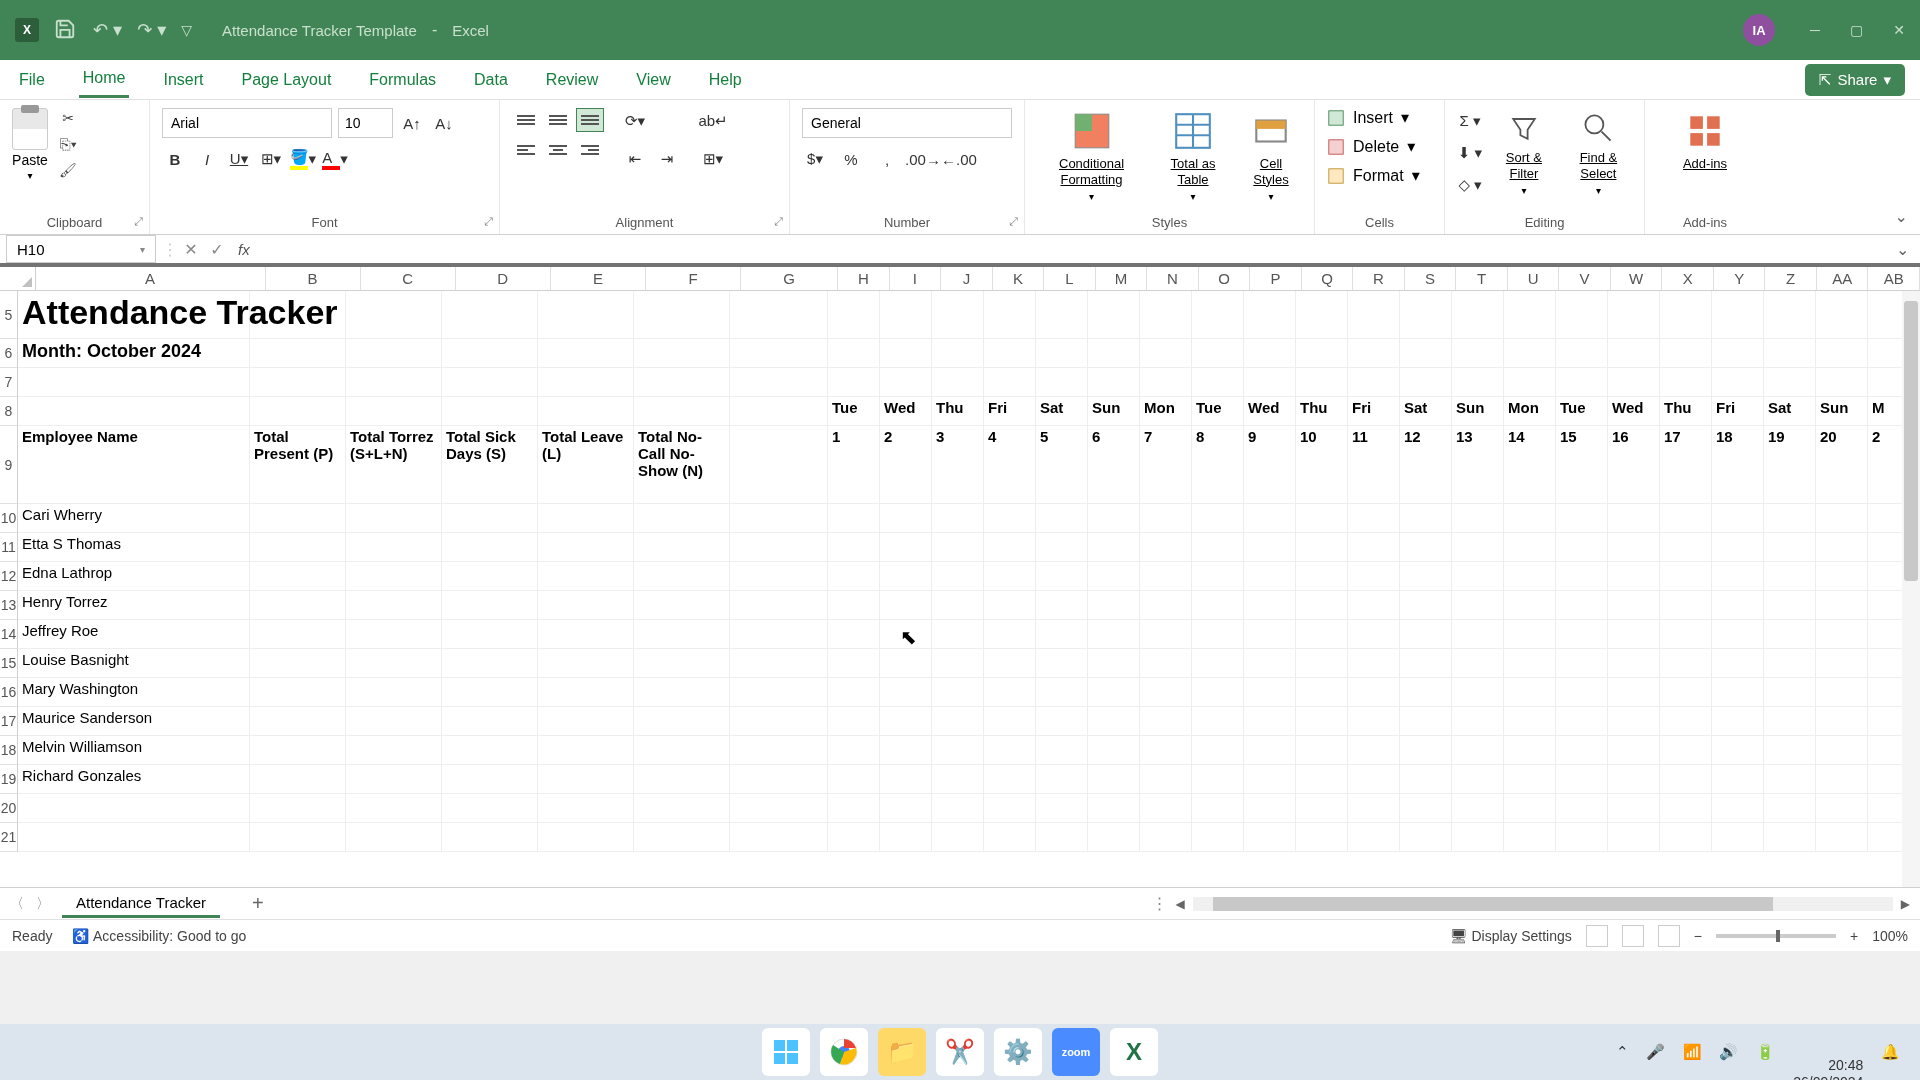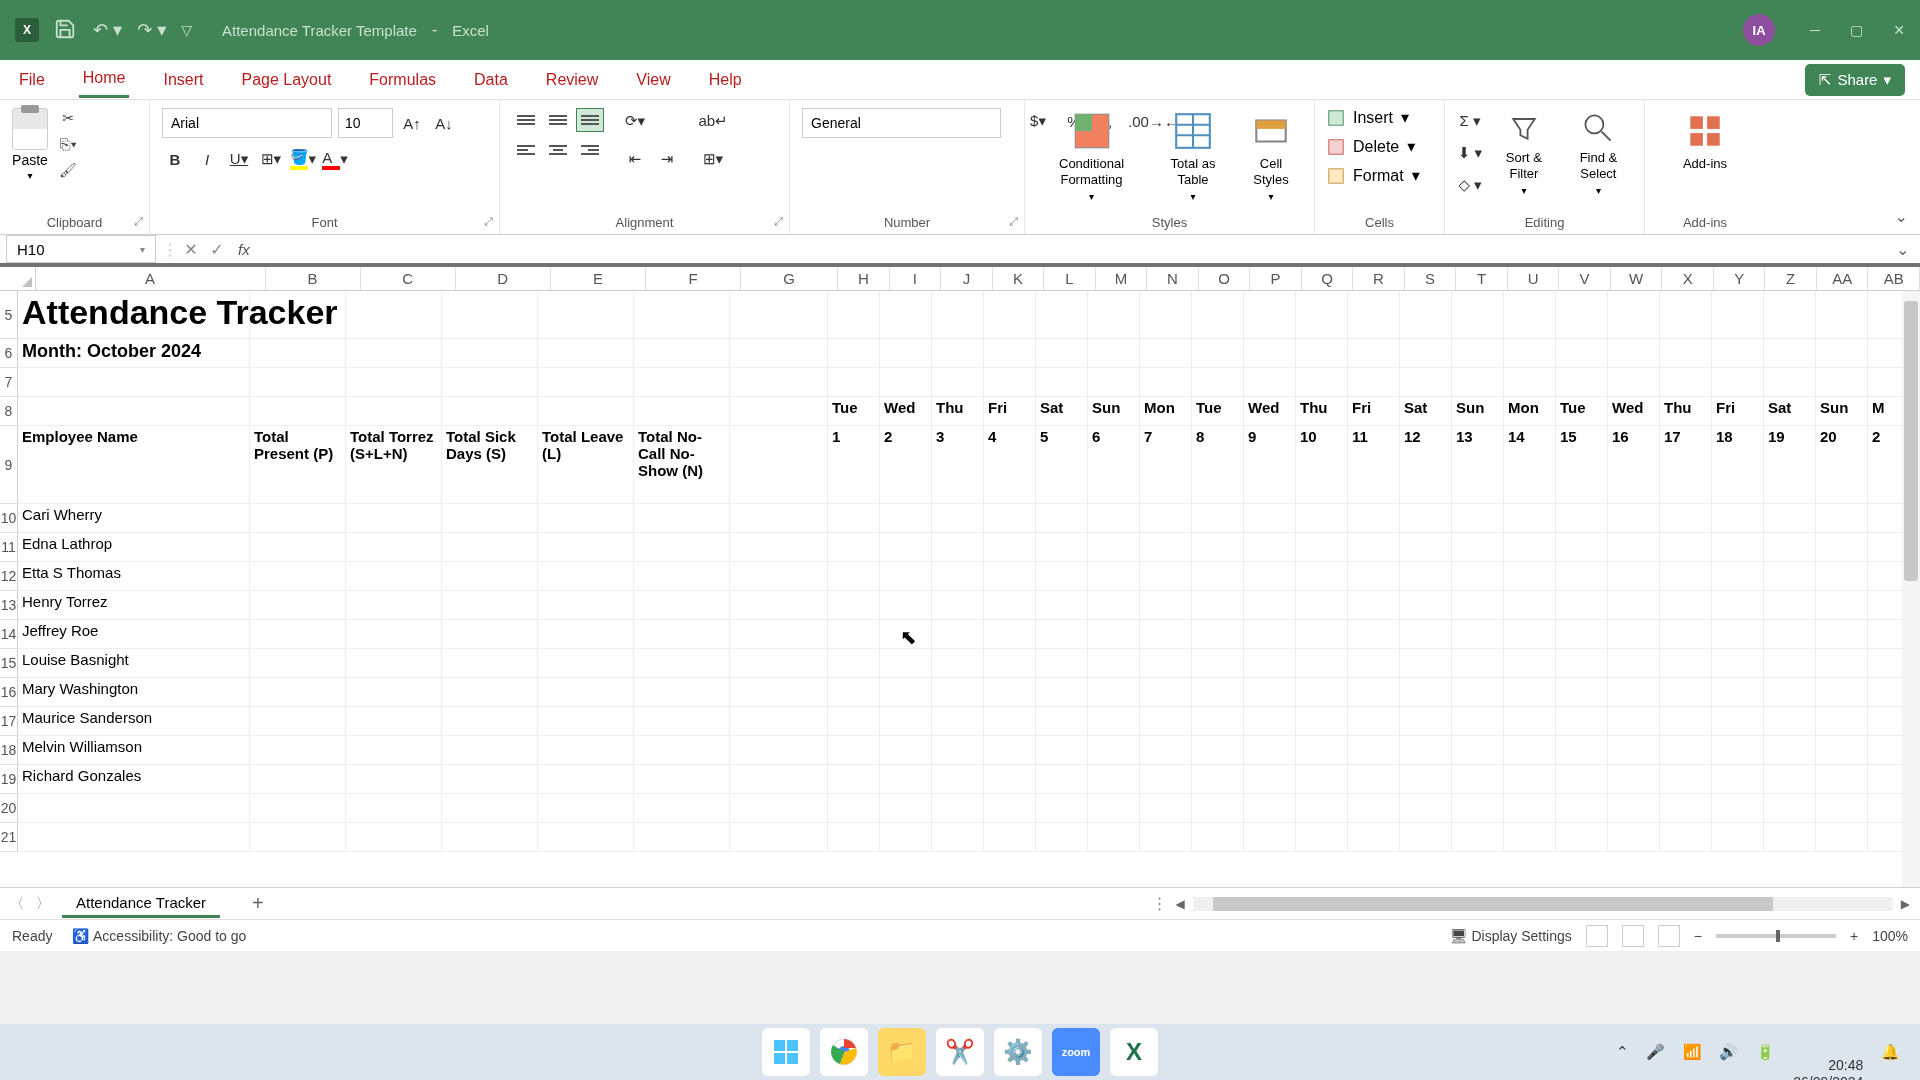--- a/index.html
+++ b/index.html
@@ -16,21 +16,21 @@
 .search-box { flex: 0 0 520px; margin-left: 130px; height: 38px; background: #6aa07b; border-radius: 6px; display: flex; align-items: center; padding: 0 18px; gap: 12px; }
 .search-box .search-icon { color: #418455; font-size: 16px; }
 .search-box .search-text { color: #418455; font-size: 16px; }
 .titlebar .right { margin-left: auto; display: flex; align-items: center; gap: 35px; }
 .user-badge { width: 32px; height: 32px; border-radius: 50%; background: #8e4f9e; color: #fff; display: flex; align-items: center; justify-content: center; font-size: 13px; font-weight: 600; }
 .win-controls { display: flex; gap: 30px; }
 .win-controls span { color: #c8e0ce; font-size: 14px; cursor: pointer; }
 
 
 .ribbon-tabs { height: 40px; background: #fff; display: flex; align-items: center; padding: 0 15px; gap: 30px; border-bottom: 1px solid #e0e0e0; }
-.ribbon-tabs .tab { font-size: 16px; color: #b91c1c; padding: 8px 4px; cursor: pointer; }
+.ribbon-tabs .tab { font-size: 16px; color: #15803d; padding: 8px 4px; cursor: pointer; }
 .ribbon-tabs .tab.active { border-bottom: 3px solid #418455; font-weight: 500; }
 .ribbon-tabs .share-btn { margin-left: auto; background: #418455; color: #fff; padding: 7px 14px; border-radius: 5px; font-size: 15px; display: flex; align-items: center; gap: 6px; }
 
 
 .ribbon { height: 135px; background: #fff; display: flex; border-bottom: 1px solid #d0d0d0; position: relative; }
 .ribbon-group { border-right: 1px solid #e8e8e8; padding: 8px 12px 4px; display: flex; flex-direction: column; position: relative; }
 .ribbon-group .group-label { font-size: 13px; color: #555; text-align: center; margin-top: auto; padding-top: 4px; }
 .ribbon-group .dialog-launcher { position: absolute; bottom: 6px; right: 6px; font-size: 11px; color: #888; }
 .group-body { display: flex; gap: 10px; align-items: flex-start; flex: 1; }
 
@@ -52,21 +52,21 @@
 .align-grid { display: grid; grid-template-columns: repeat(3, 28px); gap: 4px; }
 .align-btn { width: 28px; height: 24px; display: flex; align-items: center; justify-content: center; }
 .align-btn.sel { background: #d0e8d6; border: 1px solid #418455; }
 .align-lines { display: flex; flex-direction: column; gap: 2px; width: 18px; }
 .align-lines span { height: 2px; background: #555; }
 
 .number-select { width: 210px; height: 30px; border: 1px solid #ccc; padding: 0 8px; font-size: 14px; }
 
 .styles-btn { display: flex; flex-direction: column; align-items: center; gap: 4px; padding: 2px 10px; }
 .styles-btn .icon { width: 42px; height: 42px; }
-.styles-btn .lbl { font-size: 13px; text-align: center; line-height: 1.2; }
+.styles-btn .lbl { font-size: 13px; text-align: center; line-height: 1.2; text-decoration: underline; }
 
 .cells-row { display: flex; align-items: center; gap: 8px; margin-bottom: 4px; }
 .cells-row .icon { width: 18px; height: 18px; }
 
 .ribbon-collapse { position: absolute; bottom: 8px; right: 12px; font-size: 16px; color: #666; }
 
 
 .formula-bar { height: 32px; background: #fff; display: flex; align-items: center; border-bottom: 4px solid #737373; justify-content: center; }
 .name-box { width: 150px; height: 28px; border: 1px solid #ccc; margin: 0 6px; padding: 0 10px; font-size: 15px; display: flex; align-items: center; justify-content: space-between; }
 .fb-btn { width: 26px; color: #888; text-align: center; font-size: 16px; }
@@ -279,21 +279,21 @@
       <div style="display:flex;flex-direction:column;gap:12px;margin-left:10px">
         <span class="font-btn">ab↵</span>
         <span class="font-btn">⊞▾</span>
       </div>
     </div>
     <div class="group-label">Alignment</div>
     <span class="dialog-launcher">⤢</span>
   </div>
 
   <div class="ribbon-group" style="width:235px">
-    <div style="display:flex;flex-direction:row;gap:24px">
+    <div style="display:flex;flex-direction:column;gap:8px">
       <input class="number-select" value="General" style="">
       <div style="display:flex;gap:10px">
         <span class="font-btn">$▾</span>
         <span class="font-btn">%</span>
         <span class="font-btn">,</span>
         <span class="font-btn">.00→</span>
         <span class="font-btn">←.00</span>
       </div>
     </div>
     <div class="group-label">Number</div>
@@ -628,51 +628,51 @@
           <div class="cell cU"></div>
           <div class="cell cV"></div>
           <div class="cell cW"></div>
           <div class="cell cX"></div>
           <div class="cell cY"></div>
           <div class="cell cZ"></div>
           <div class="cell cAA"></div>
           <div class="cell cAB"></div>
         </div>
         <div class="cell-row">
+          <div class="cell cA">Etta S Thomas</div>
+          <div class="cell cB"></div>
+          <div class="cell cC"></div>
+          <div class="cell cD"></div>
+          <div class="cell cE"></div>
+          <div class="cell cF"></div>
+          <div class="cell cG"></div>
+          <div class="cell cH"></div>
+          <div class="cell cI"></div>
+          <div class="cell cJ"></div>
+          <div class="cell cK"></div>
+          <div class="cell cL"></div>
+          <div class="cell cM"></div>
+          <div class="cell cN"></div>
+          <div class="cell cO"></div>
+          <div class="cell cP"></div>
+          <div class="cell cQ"></div>
+          <div class="cell cR"></div>
+          <div class="cell cS"></div>
+          <div class="cell cT"></div>
+          <div class="cell cU"></div>
+          <div class="cell cV"></div>
+          <div class="cell cW"></div>
+          <div class="cell cX"></div>
+          <div class="cell cY"></div>
+          <div class="cell cZ"></div>
+          <div class="cell cAA"></div>
+          <div class="cell cAB"></div>
+        </div>
+        <div class="cell-row">
           <div class="cell cA">Edna Lathrop</div>
-          <div class="cell cB"></div>
-          <div class="cell cC"></div>
-          <div class="cell cD"></div>
-          <div class="cell cE"></div>
-          <div class="cell cF"></div>
-          <div class="cell cG"></div>
-          <div class="cell cH"></div>
-          <div class="cell cI"></div>
-          <div class="cell cJ"></div>
-          <div class="cell cK"></div>
-          <div class="cell cL"></div>
-          <div class="cell cM"></div>
-          <div class="cell cN"></div>
-          <div class="cell cO"></div>
-          <div class="cell cP"></div>
-          <div class="cell cQ"></div>
-          <div class="cell cR"></div>
-          <div class="cell cS"></div>
-          <div class="cell cT"></div>
-          <div class="cell cU"></div>
-          <div class="cell cV"></div>
-          <div class="cell cW"></div>
-          <div class="cell cX"></div>
-          <div class="cell cY"></div>
-          <div class="cell cZ"></div>
-          <div class="cell cAA"></div>
-          <div class="cell cAB"></div>
-        </div>
-        <div class="cell-row">
-          <div class="cell cA">Etta S Thomas</div>
           <div class="cell cB"></div>
           <div class="cell cC"></div>
           <div class="cell cD"></div>
           <div class="cell cE"></div>
           <div class="cell cF"></div>
           <div class="cell cG"></div>
           <div class="cell cH"></div>
           <div class="cell cI"></div>
           <div class="cell cJ"></div>
           <div class="cell cK"></div>

